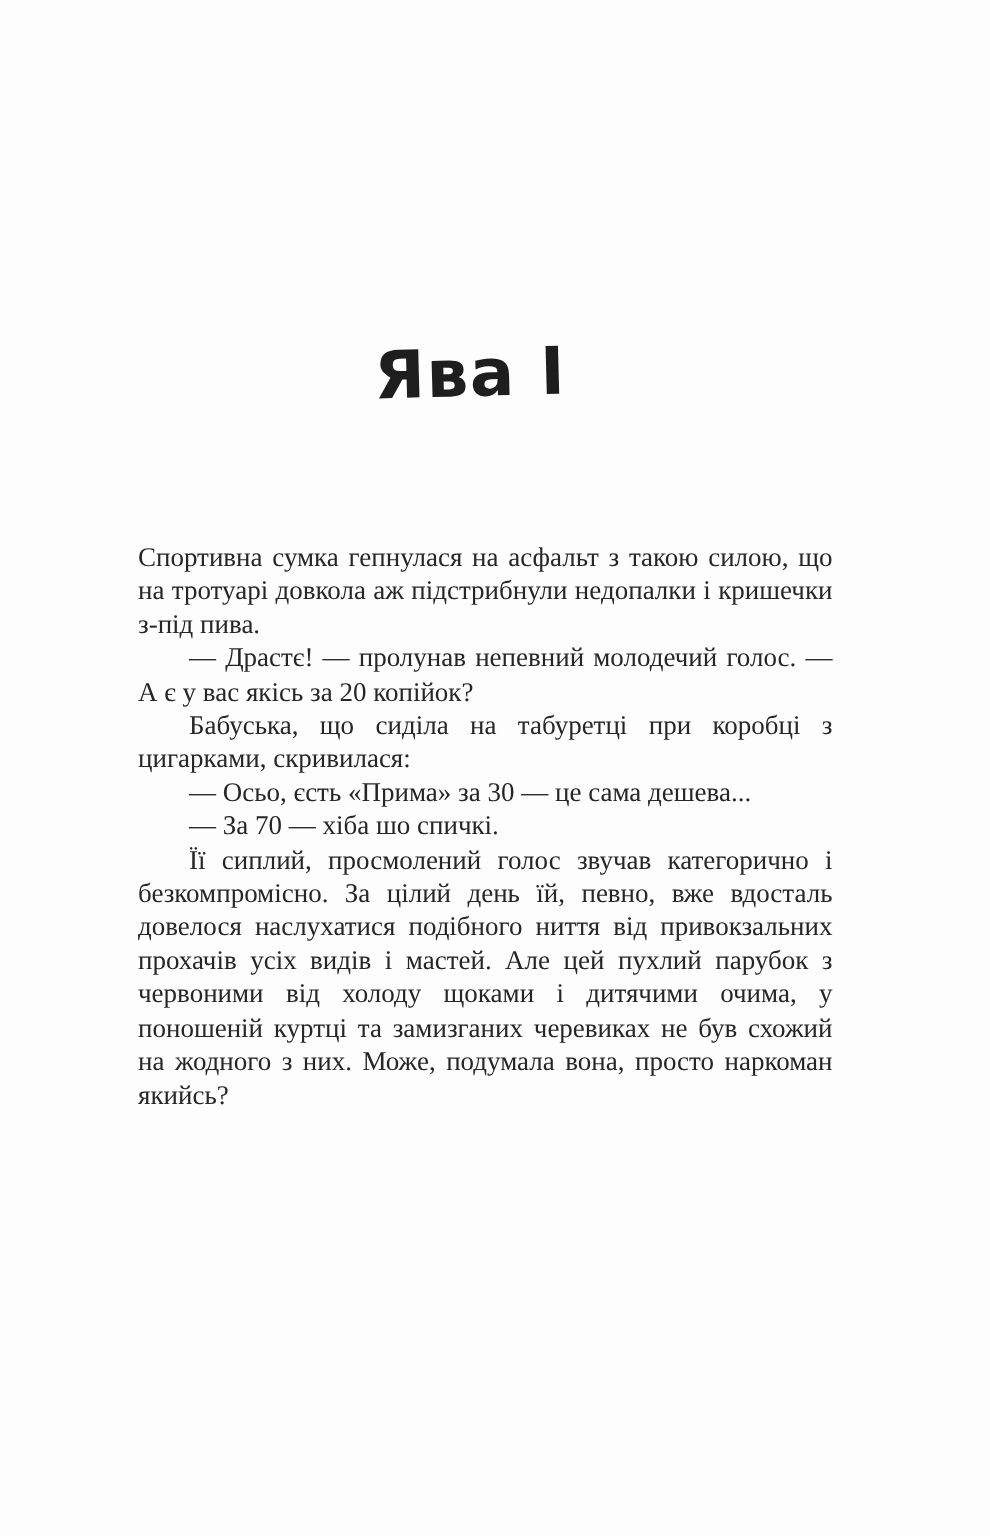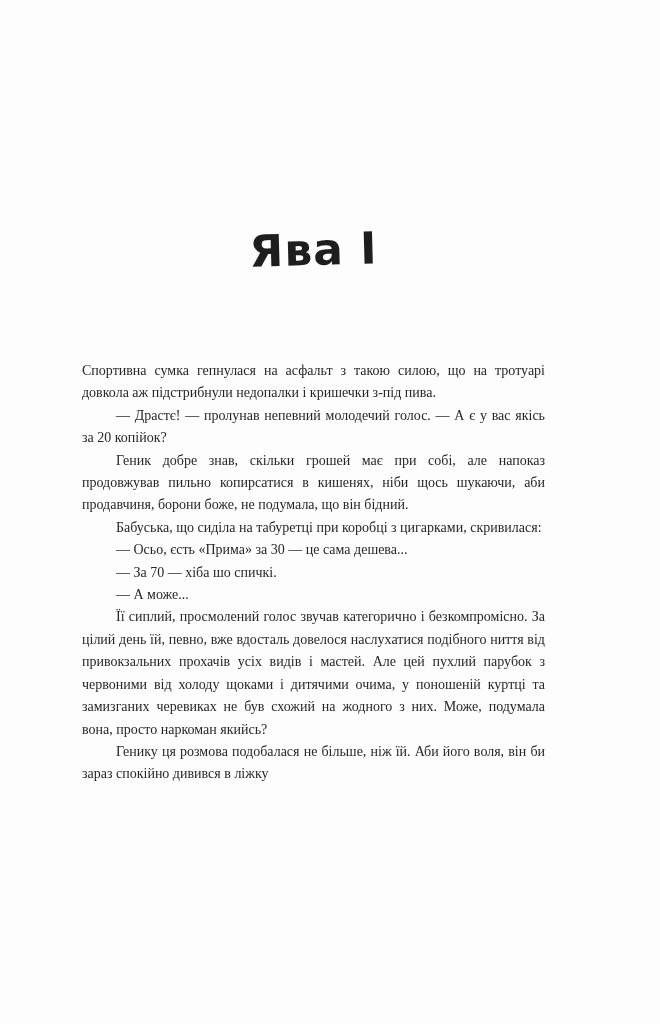--- a/index.html
+++ b/index.html
@@ -31,45 +31,42 @@
     font-weight: 700;
     font-size: 44px;
     line-height: 1.1;
     letter-spacing: 1px;
     color: #1e1e1e;
     transform: rotate(-1.5deg);
   }
   .body-text {
     position: absolute;
     top: 360px;
-    left: 82px;
+    left: 92px;
     width: 463px;
     text-align: justify;
-    font-size: 14px;
+    font-size: 18px;
     line-height: 22.4px;
   }
   .para {
     margin: 0;
     padding: 0;
     text-indent: 34px;
   }
   .para.no-indent {
     text-indent: 0;
   }
 </style>
 </head>
 <body>
 
 <div class="page">
   <h1 class="chapter-title">Ява I</h1>
 
   <div class="body-text">
     <p class="para no-indent">Спортивна сумка гепнулася на асфальт з такою силою, що на тротуарі довкола аж підстрибнули недопалки і кришечки з-під пива.</p>
     <p class="para">— Драстє! — пролунав непевний молодечий голос. — А є у вас якісь за 20 копійок?</p>
-    <p class="para">Геник добре знав, скільки грошей має при собі, але напоказ продовжував пильно копирсатися в кишенях, ніби щось шукаючи, аби продавчиня, борони боже, не подумала, що він бідний.</p>
     <p class="para">Бабуська, що сиділа на табуретці при коробці з цигарками, скривилася:</p>
     <p class="para">— Осьо, єсть «Прима» за 30 — це сама дешева...</p>
     <p class="para">— За 70 — хіба шо спичкі.</p>
-    <p class="para">— А може...</p>
     <p class="para">Її сиплий, просмолений голос звучав категорично і безкомпромісно. За цілий день їй, певно, вже вдосталь довелося наслухатися подібного ниття від привокзальних прохачів усіх видів і мастей. Але цей пухлий парубок з червоними від холоду щоками і дитячими очима, у поношеній куртці та замизганих черевиках не був схожий на жодного з них. Може, подумала вона, просто наркоман якийсь?</p>
-    <p class="para">Генику ця розмова подобалася не більше, ніж їй. Аби його воля, він би зараз спокійно дивився в ліжку</p>
   </div>
 </div>
 
 </body></html>

